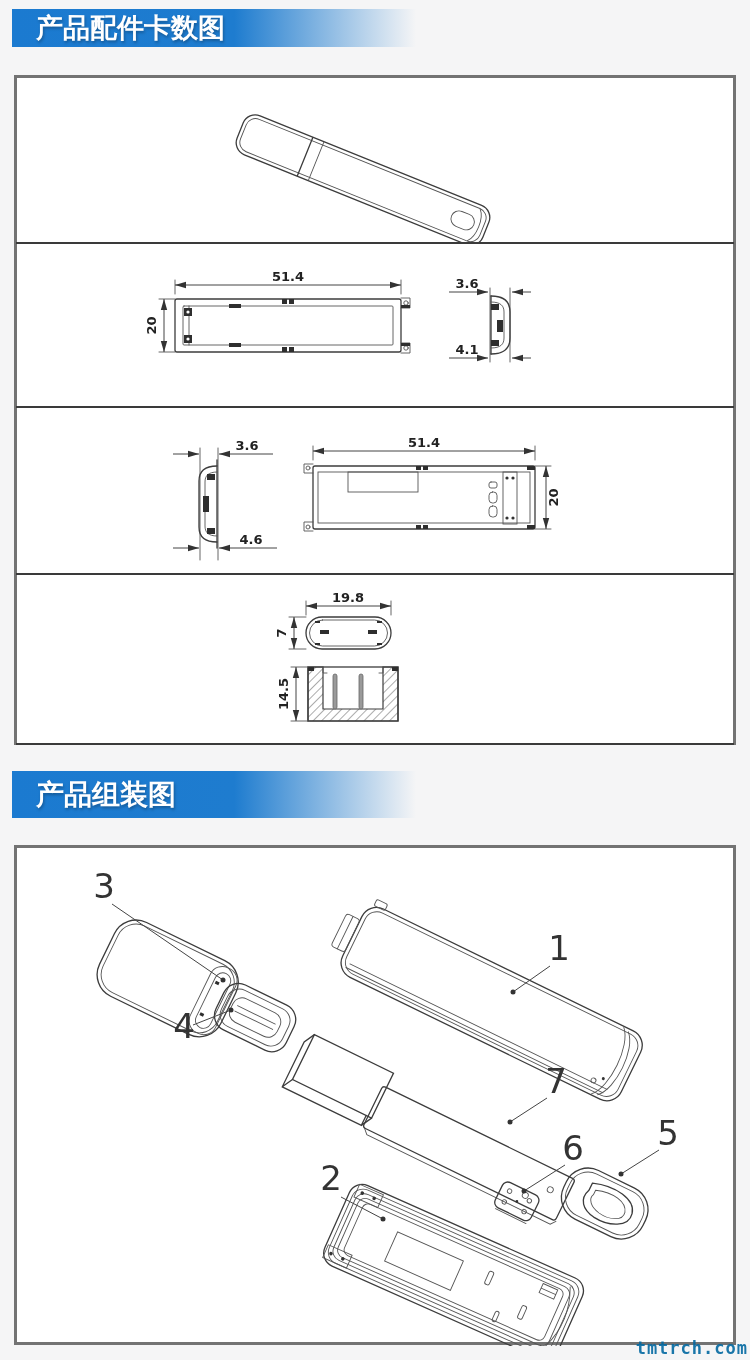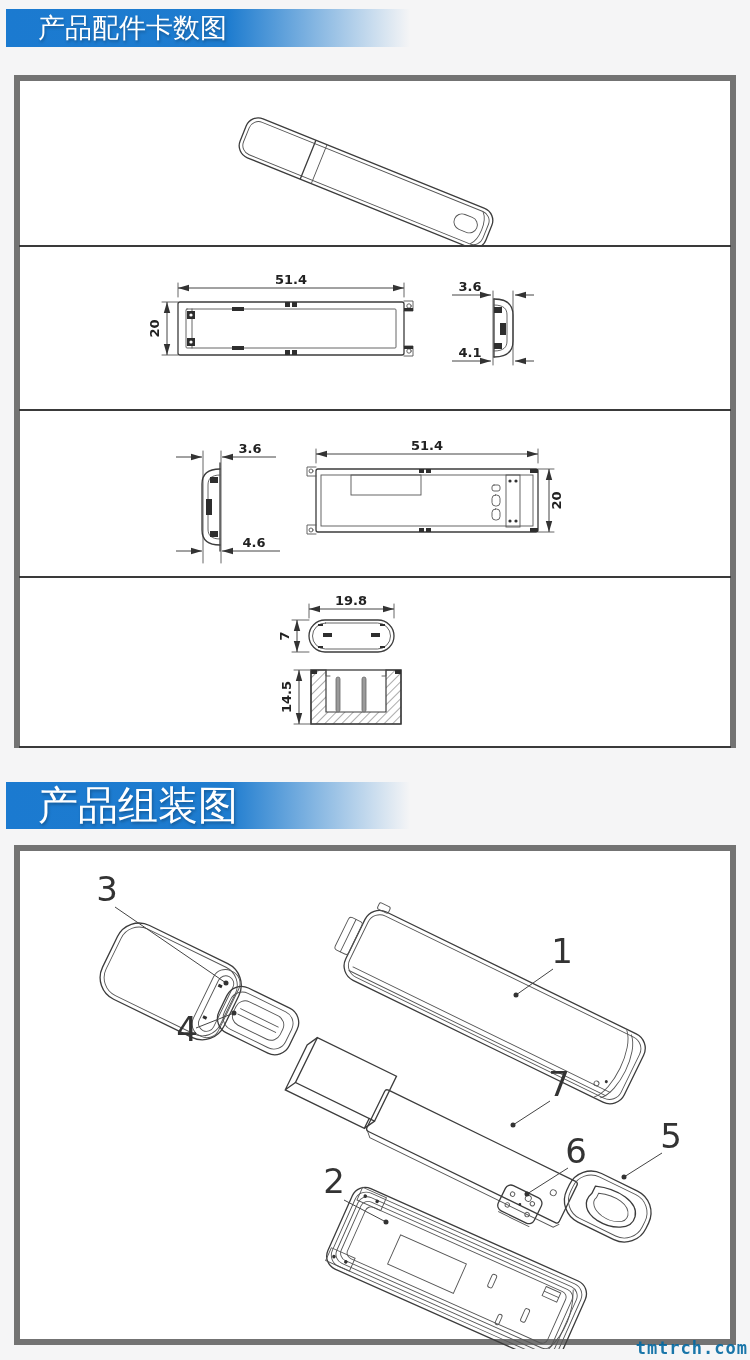--- a/index.html
+++ b/index.html
@@ -3,30 +3,30 @@
 <meta charset="utf-8">
 <style>
   * { margin:0; padding:0; box-sizing:border-box; }
   html,body { width:750px; }
   body {
     position:relative; width:750px; height:1360px;
     background:#f5f5f6; overflow:hidden;
     font-family:"DejaVu Sans", sans-serif;
   }
   .hdr {
-    position:absolute; left:6px; width:404px; color:#fff; font-weight:normal;
-    padding-left:32px; white-space:nowrap;
+    position:absolute; left:12px; width:404px; color:#fff; font-weight:bold;
+    padding-left:24px; white-space:nowrap;
     background:linear-gradient(90deg,#1b7ad0 0%,#1e7ccf 55%,rgba(30,124,207,0) 100%);
     text-shadow:1px 2px 3px rgba(0,0,0,.28);
   }
   #hdr1 { top:9px; height:38px; line-height:38px; font-size:27px; }
-  #hdr2 { top:771px; height:47px; line-height:47px; font-size:40px;margin-top:11px; }
+  #hdr2 { top:771px; height:47px; line-height:47px; font-size:28px; }
   .panel {
     position:absolute; left:14px; width:722px; background:#fff;
-    border:6px solid #737373;
+    border:3px solid #737373;
   }
   #panel1 { top:75px; border-bottom:none; }
   #panel2 { top:845px; height:500px; }
   .sep { height:2px; background:#3a3a3a; margin:0 -1px; }
   svg { display:block; }
   .ln   { stroke:#3c3c3c; stroke-width:1.3; fill:none; stroke-linecap:round; }
   .thin { stroke:#555;    stroke-width:0.9; fill:none; stroke-linecap:round; }
   .dimln{ stroke:#444;    stroke-width:1;   fill:none; }
   .fillm{ fill:#2e2e2e; stroke:none; }
   .dot  { fill:#333; stroke:none; }

